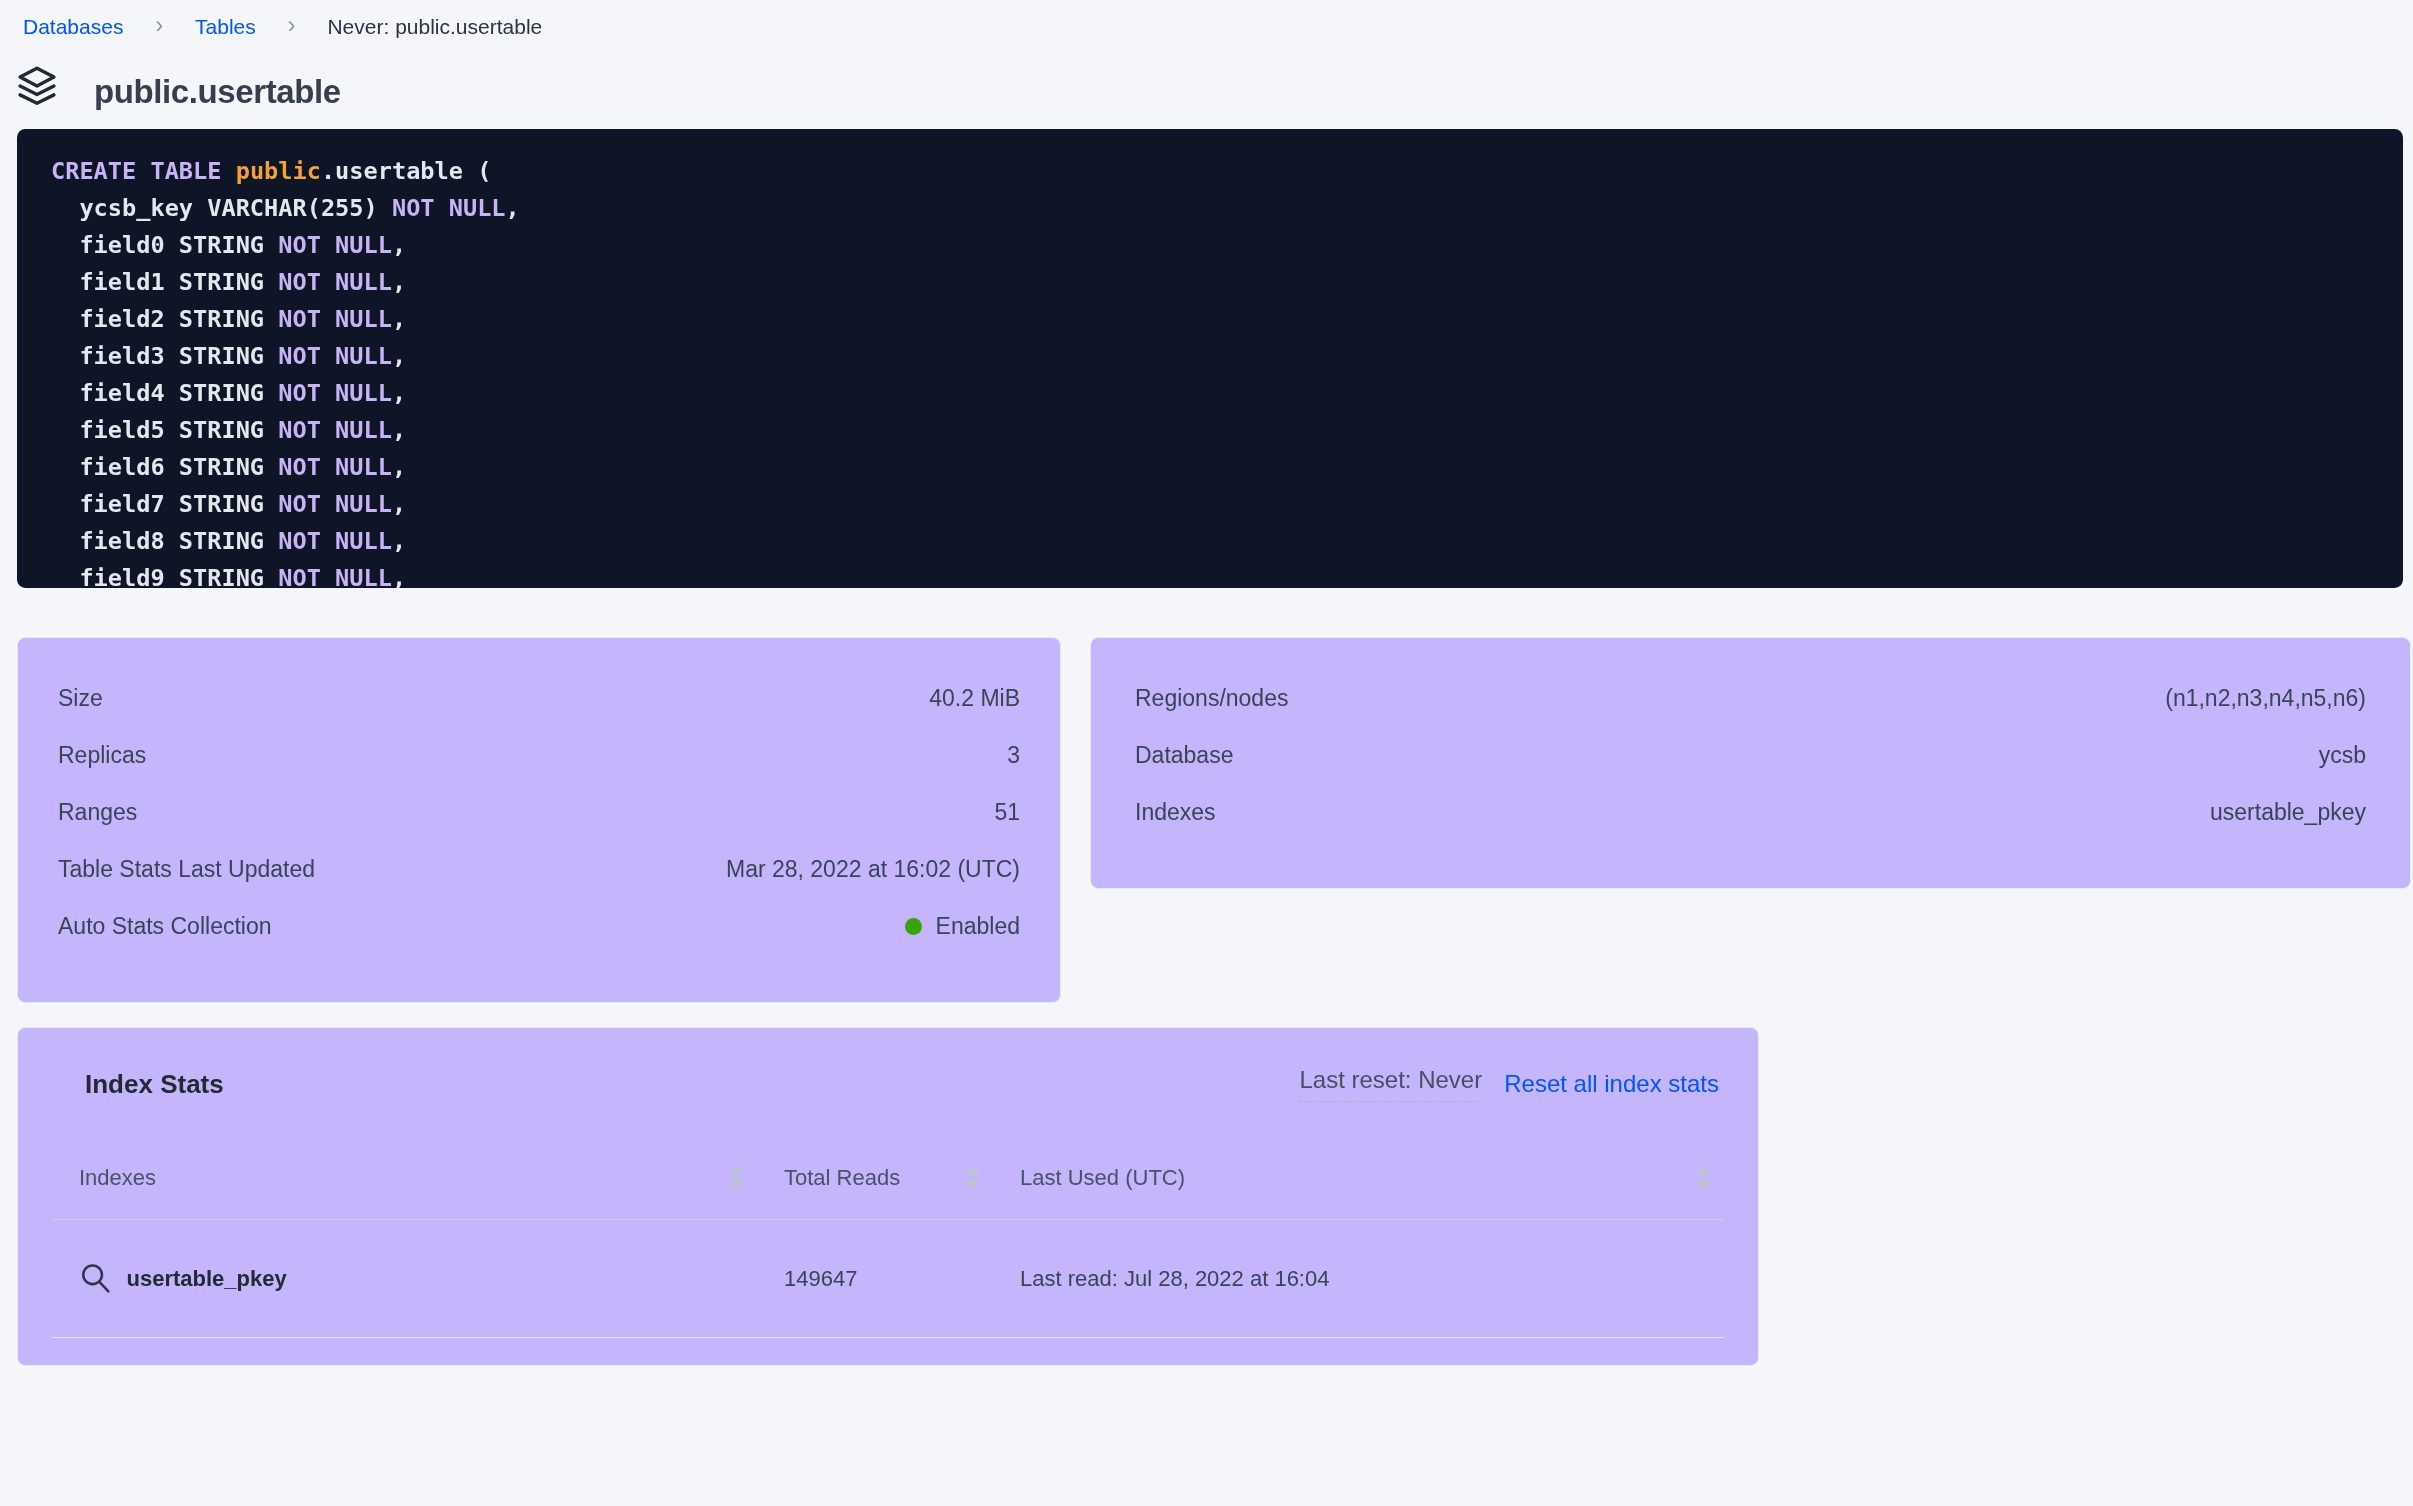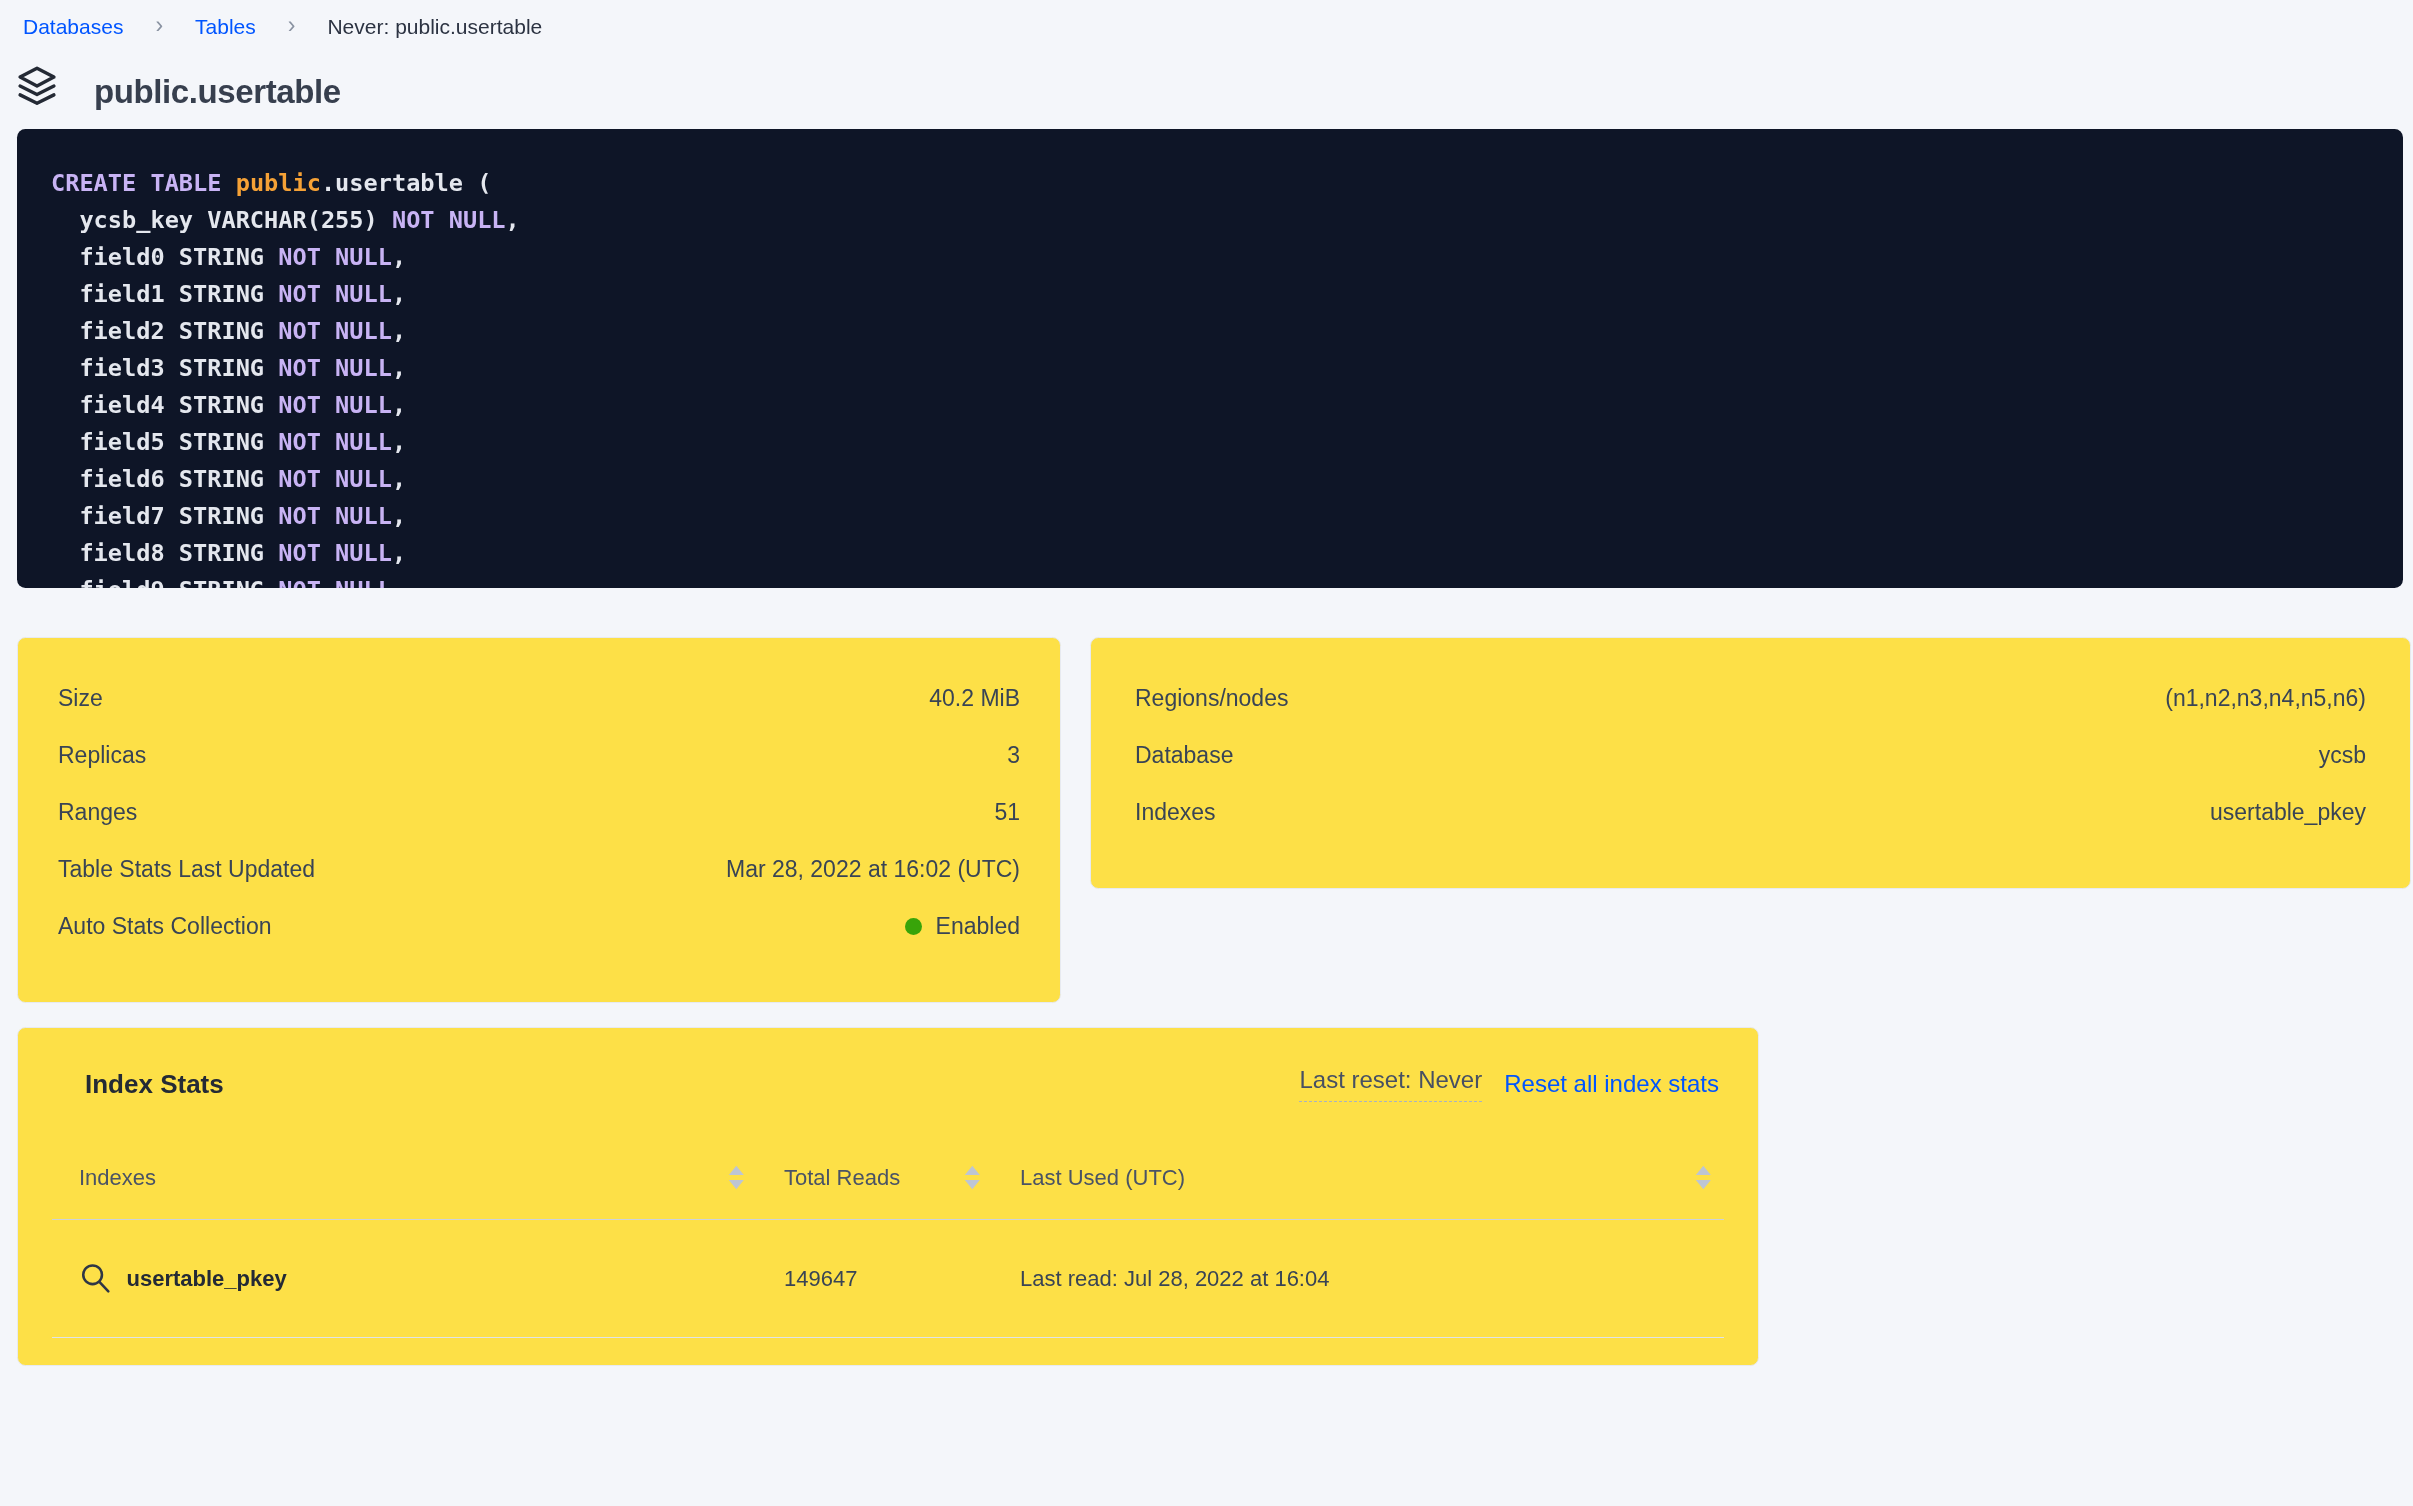--- a/index.html
+++ b/index.html
@@ -18,30 +18,30 @@
   .titlebar h1 { font-size:33px; font-weight:600; color:#373f4e; letter-spacing:-0.4px; }
   
   .tabbar { display:flex; margin:52px 0 0 17px; width:2386px; border-bottom:1.7px solid #d9dde5; }
   .tab { position:relative; font-size:23px; line-height:29px; color:#475063; padding:0 28px 46px; cursor:pointer; }
   .tab.active { color:#0055ff; }
   .tab.active::after { content:""; position:absolute; left:0; right:0; bottom:-4.2px; height:6.7px; border-radius:3.4px; background:#0055ff; }
   .tab-grants { margin-left:51px; }
   
   .code {
     margin:17.7px 0 0 17px; width:2386px; height:459px; overflow:hidden;
-    background:#0e1527; border-radius:8.4px; padding:36px 34px;
+    background:#0e1527; border-radius:8.4px; padding:24px 34px;
     font-family:"DejaVu Sans Mono", monospace; font-weight:700; font-size:23.6px; line-height:37px;
     white-space:pre; color:#e4e7ee;
   }
   .tok-kw     { color:#c8b3f4; }
   .tok-schema { color:#f5a136; }
   .tok-plain  { color:#e4e7ee; }
   
   .cards { display:flex; align-items:flex-start; gap:29px; margin:49px 0 0 17px; }
-  .card { background:#fde047; border:1.7px solid #e7eaf0; border-radius:8.4px; }
+  .card { background:#c4b5fd; border:1.7px solid #e7eaf0; border-radius:8.4px; }
   .card-left  { width:1044px; padding:32px 40px 47px; }
   .card-right { width:1321px; padding:32px 44px 47px; }
   .stat-row { height:57px; display:flex; justify-content:space-between; align-items:center; font-size:23px; color:#394455; }
   .stat-value { display:flex; align-items:center; gap:13.5px; }
   .dot { width:17px; height:17px; border-radius:50%; background:#38a409; }
   
   .index-card { margin:24.5px 0 0 17px; width:1742px; height:339px; padding:34px 34px 0; }
   .index-head { height:44px; display:flex; justify-content:space-between; align-items:center; padding:0 5px; }
   .index-head h2 { font-size:26px; font-weight:700; color:#242a35;margin-left:28px; }
   .reset-zone { display:flex; align-items:center; gap:22px; font-size:24px; }

